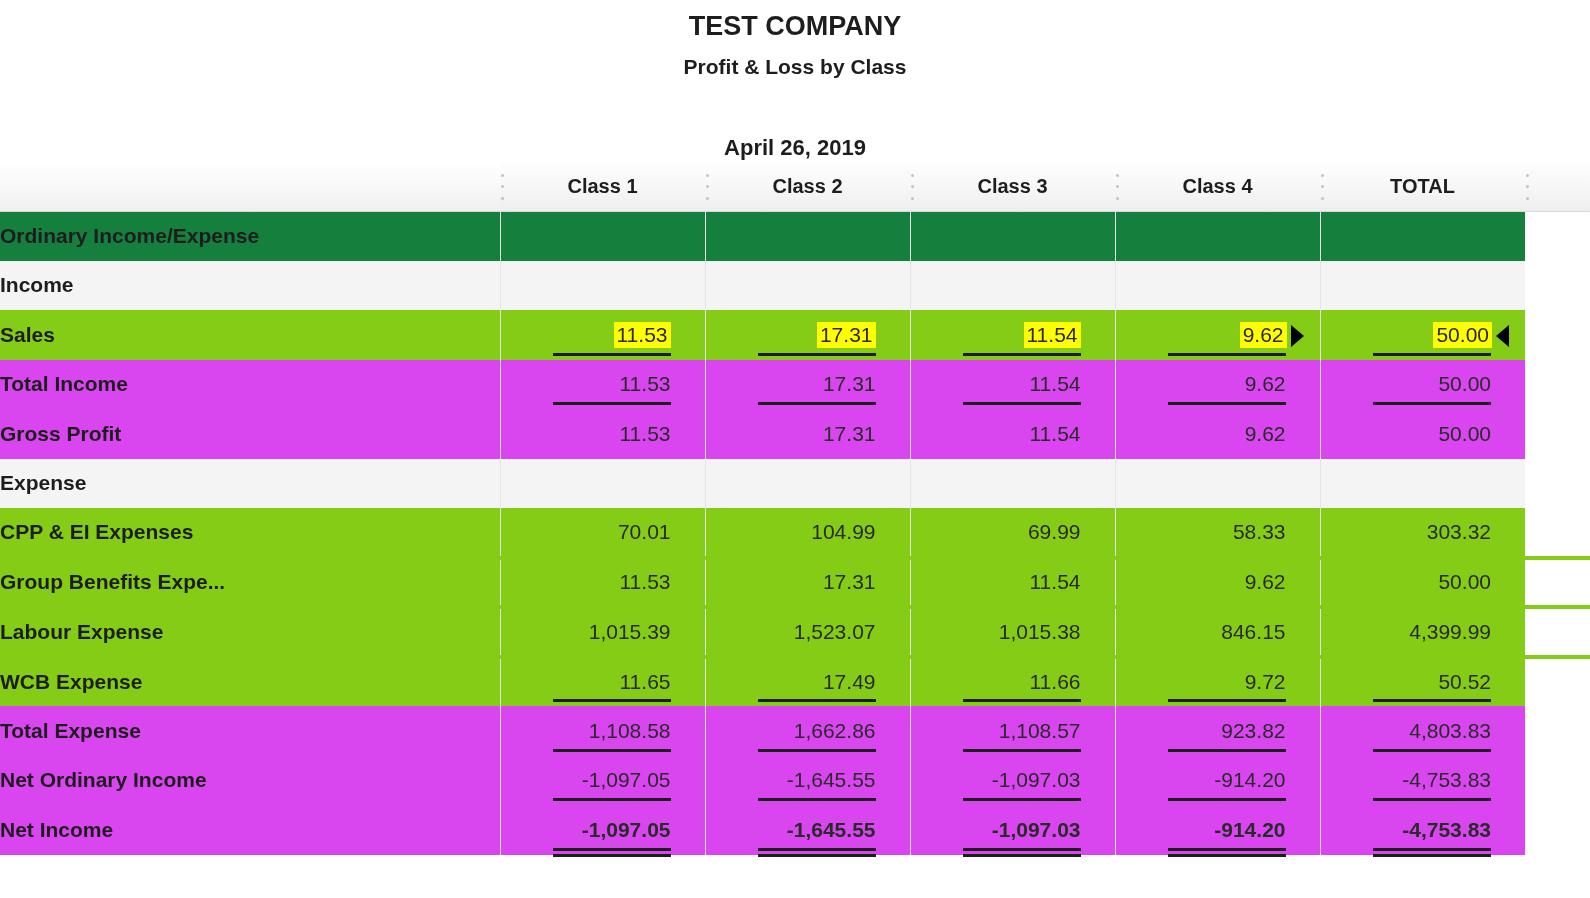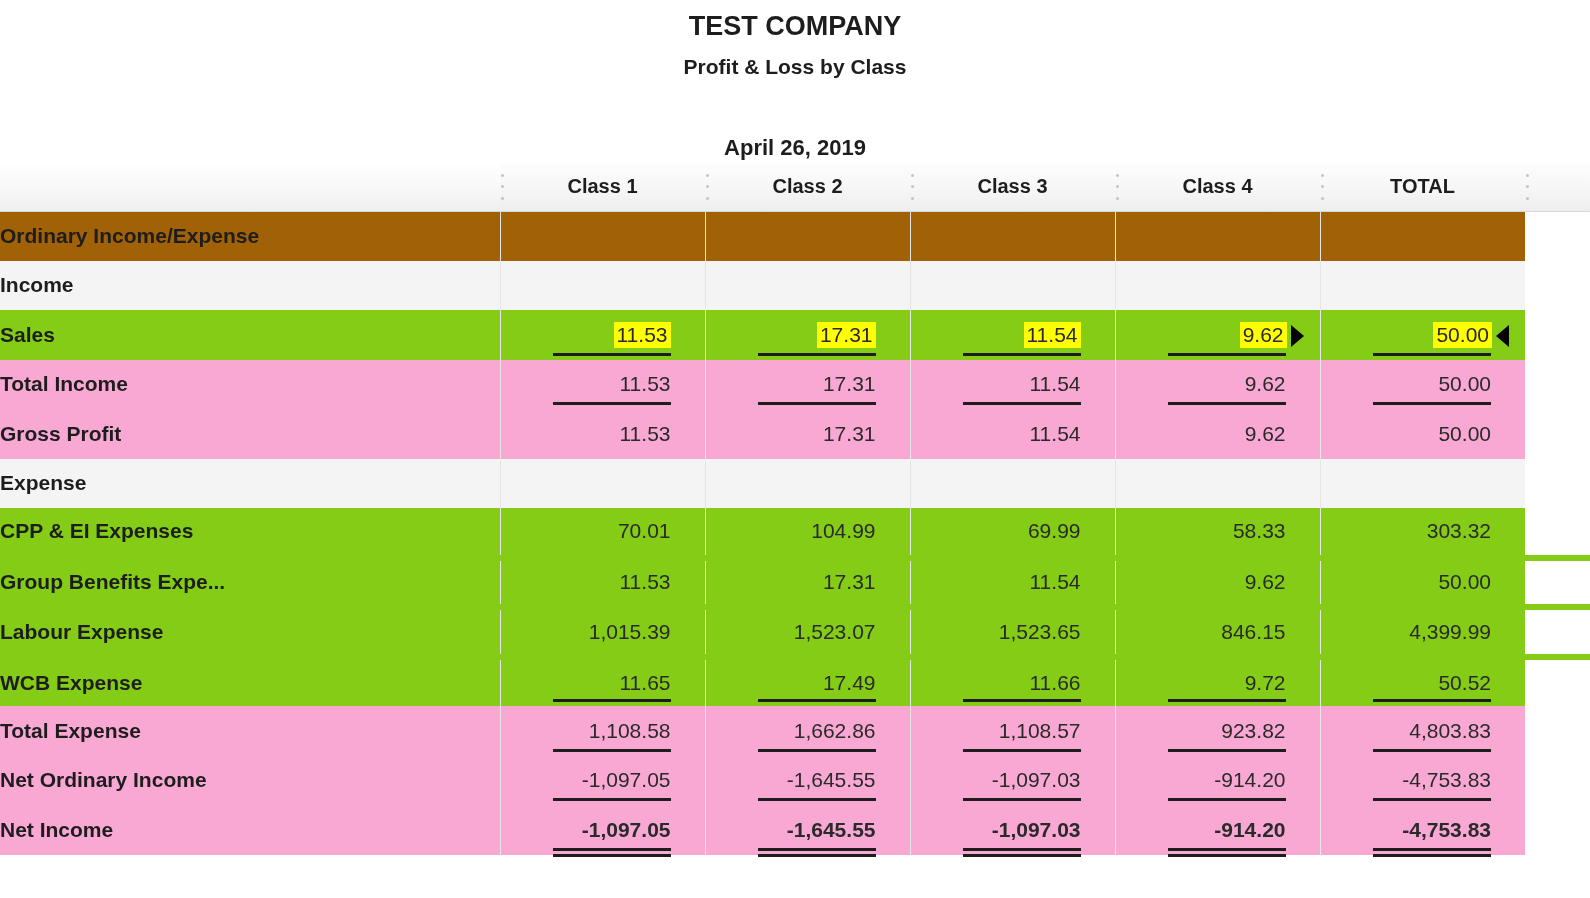--- a/index.html
+++ b/index.html
@@ -87,28 +87,28 @@
   }
   td.num {
     font-size: 21px; color: #2a2a2a;
     text-align: right; padding-right: 34px; white-space: nowrap;
     position: relative;
   }
   td.pad { }
 
   
   tr.bg-grey   td { background: #f4f4f4; }
-  tr.bg-dark   td { background: #a16207; }
-  tr.bg-blue   td { background: #f9a8d4; }
+  tr.bg-dark   td { background: #15803d; }
+  tr.bg-blue   td { background: #d946ef; }
   tr.bg-white  td { background: #84cc16; }
   td.gutter-r { width: 18px; background: #ffffff !important; }
 
   
   tr.row td.num { border-left: 1px solid #e6e6e6; }
-  tr.hairline td { border-top: 6px solid #84cc16; }
+  tr.hairline td { border-top: 4px solid #84cc16; }
 
   
   .ul-single::after,
   .ul-double::after {
     content: "";
     position: absolute;
     right: 34px;
     bottom: 4px;
     width: 118px;
     height: 3px;
@@ -302,21 +302,21 @@
           <td class="num">11.54</td>
           <td class="num">9.62</td>
           <td class="num">50.00</td>
           <td class="pad gutter-r"></td>
         </tr>
 
         <tr class="row bg-white hairline">
           <td class="lbl" style="padding-right:1185px">Labour Expense</td>
           <td class="num">1,015.39</td>
           <td class="num">1,523.07</td>
-          <td class="num">1,523.65</td>
+          <td class="num">1,015.38</td>
           <td class="num">846.15</td>
           <td class="num">4,399.99</td>
           <td class="pad gutter-r"></td>
         </tr>
 
         <tr class="row bg-white hairline">
           <td class="lbl" style="padding-right:1218px">WCB Expense</td>
           <td class="num ul-single">11.65</td>
           <td class="num ul-single">17.49</td>
           <td class="num ul-single">11.66</td>

